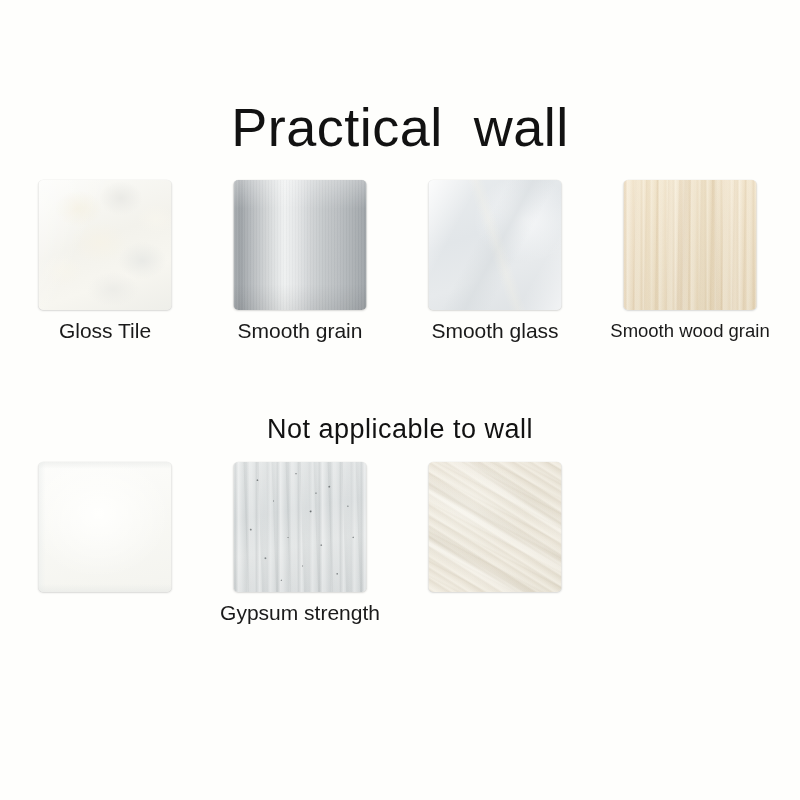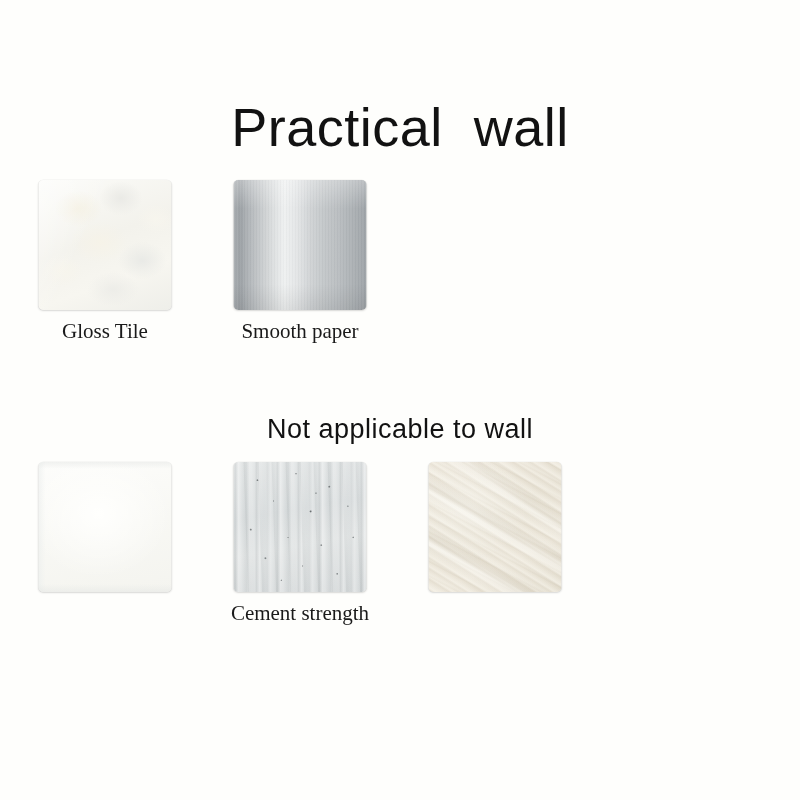--- a/index.html
+++ b/index.html
@@ -43,21 +43,20 @@
     font-size: 27px;
     line-height: 50px;
   }
 
   
   .row {
     position: absolute;
     left: 0;
     width: 800px;
     height: 170px;
-    font-family: Liberation Serif, serif;
   }
   .row-practical { top: 180px; }
   .row-not       { top: 462px; }
 
   .cell {
     position: absolute;
     top: 0;
     width: 190px;
     height: 170px;
   }
@@ -331,42 +330,54 @@
       <div class="swatch">
         <div class="tex tex-gloss"></div>
       </div>
       <div class="label">Gloss Tile</div>
     </div>
 
     <div class="cell cell-1">
       <div class="swatch">
         <div class="tex tex-metal"></div>
       </div>
-      <div class="label">Smooth paper</div>
-    </div>
-
-
+      <div class="label">Smooth grain</div>
+    </div>
+
+    <div class="cell cell-2">
+      <div class="swatch">
+        <div class="tex tex-glass"></div>
+      </div>
+      <div class="label">Smooth glass</div>
+    </div>
+
+    <div class="cell cell-3">
+      <div class="swatch">
+        <div class="tex tex-wood"></div>
+      </div>
+      <div class="label small">Smooth wood grain</div>
+    </div>
 
   </div>
 
   <div class="heading heading-not">Not applicable to wall</div>
 
   <div class="row row-not">
 
     <div class="cell cell-0">
       <div class="swatch">
         <div class="tex tex-gypsum"></div>
       </div>
     </div>
 
     <div class="cell cell-1">
       <div class="swatch">
         <div class="tex tex-cement"></div>
       </div>
-      <div class="label">Cement strength</div>
+      <div class="label">Gypsum strength</div>
     </div>
 
     <div class="cell cell-2">
       <div class="swatch">
         <div class="tex tex-paper"></div>
       </div>
     </div>
 
 
   </div>

